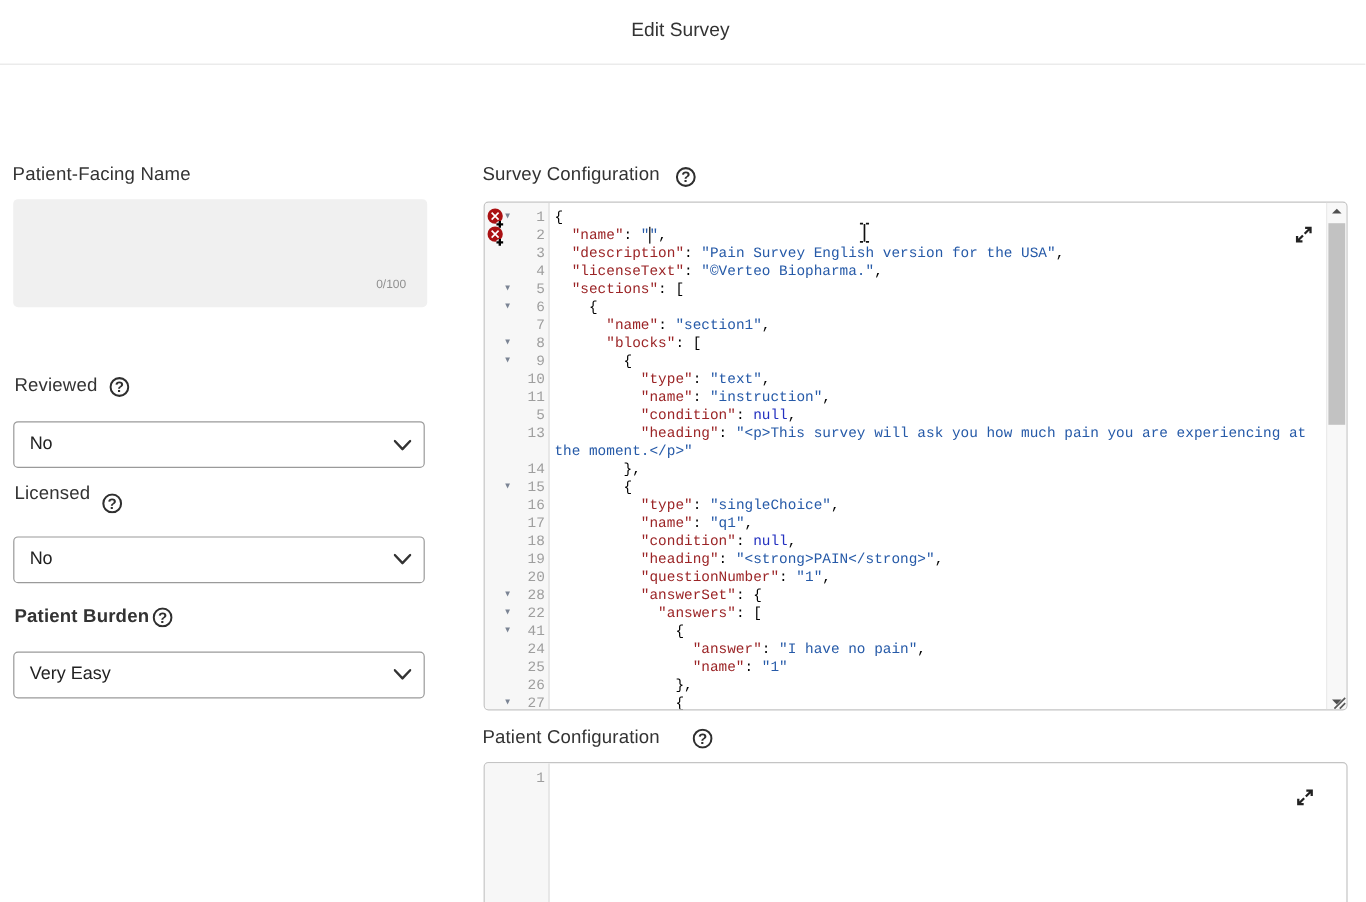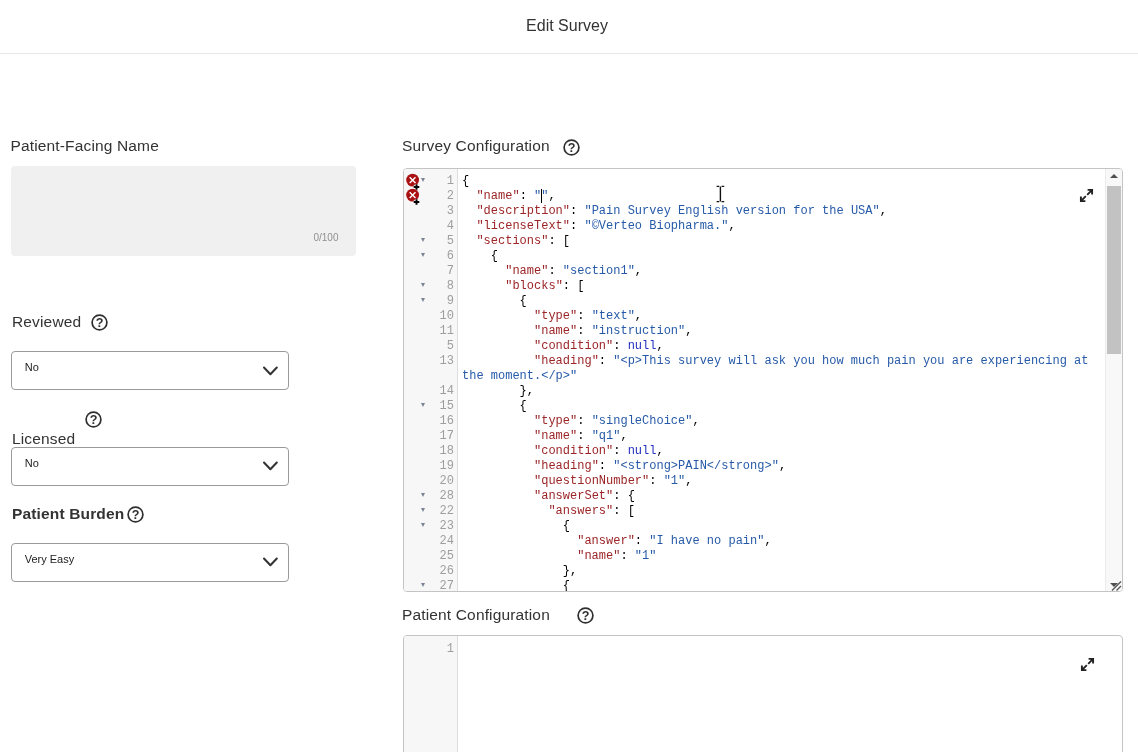--- a/index.html
+++ b/index.html
@@ -4,22 +4,22 @@
 <style>
 * { margin:0; padding:0; box-sizing:border-box; }
 html,body { width:1138px; height:752px; overflow:hidden; background:#fff;
   font-family:"Liberation Sans", sans-serif; position:relative; }
 .hdr { position:absolute; left:0; top:0; width:1138px; height:54px; border-bottom:1px solid #e7e7e7; }
 .title { position:absolute; left:-2px; top:17.5px; width:1138px; text-align:center;
   font-size:16px; color:#333; line-height:1; }
 .lbl { position:absolute; font-size:15.5px; color:#333; line-height:1; letter-spacing:0.15px; white-space:nowrap; }
 .ta { position:absolute; left:10.5px; top:166px; width:345px; height:90px; background:#f0f0f0; border-radius:4px; }
 .cnt { position:absolute; right:17px; bottom:13px; font-size:10px; color:#8f8f8f; }
-.sel { position:absolute; left:10.7px; width:278px; height:39px; background:#fff;
-  border:1px solid #9a9a9a; border-radius:4px; font-size:11px; color:#222; }
+.sel { position:absolute; left:10.7px; width:343px; height:39px; background:#fff;
+  border:1px solid #9a9a9a; border-radius:4px; font-size:15px; color:#222; }
 .sel span { position:absolute; left:13px; top:10px; line-height:1; }
 .sel svg { position:absolute; right:10px; top:13.5px; }
 .qi { position:absolute; }
 
 .ed { position:absolute; left:403px; width:719.5px; background:#fff;
   border:1px solid #c4c4c4; border-radius:4px; overflow:hidden; }
 .gut { position:absolute; left:0; top:0; bottom:0; width:54px; background:#f7f7f7; border-right:1px solid #ddd; }
 .code, .nums { position:absolute; top:5px; font-family:"Liberation Mono", monospace;
   font-size:12px; line-height:15px; white-space:pre; }
 .code { left:58px; }
@@ -53,21 +53,21 @@
   <circle cx="8.5" cy="8.5" r="7.4" fill="none" stroke="#2f2f2f" stroke-width="1.7"></circle>
   <text x="8.5" y="13" font-size="12.6" font-weight="bold" text-anchor="middle" fill="#2f2f2f" font-family="Liberation Sans">?</text>
 </svg>
 <div class="sel" style="top:351.3px;">
     <span>No</span>
   <svg width="15" height="10" viewBox="0 0 15 10">
       <polyline points="1,1.5 7.4,8.3 13.8,1.5" fill="none" stroke="#333" stroke-width="2" stroke-linecap="round" stroke-linejoin="round"></polyline>
     </svg>
 </div>
 
-<div class="lbl" style="left:12px; top:431px;">Licensed</div>
+<div class="lbl" style="left:12px; top:404px;">Licensed</div>
 <svg class="qi" style="left:85.4px; top:410.9px;" width="17" height="17" viewBox="0 0 17 17">
   <circle cx="8.5" cy="8.5" r="7.4" fill="none" stroke="#2f2f2f" stroke-width="1.7"></circle>
   <text x="8.5" y="13" font-size="12.6" font-weight="bold" text-anchor="middle" fill="#2f2f2f" font-family="Liberation Sans">?</text>
 </svg>
 <div class="sel" style="top:446.8px;">
     <span>No</span>
   <svg width="15" height="10" viewBox="0 0 15 10">
       <polyline points="1,1.5 7.4,8.3 13.8,1.5" fill="none" stroke="#333" stroke-width="2" stroke-linecap="round" stroke-linejoin="round"></polyline>
     </svg>
 </div>
@@ -85,21 +85,21 @@
 </div>
 
 <div class="lbl" style="left:402px; top:137.5px;">Survey Configuration</div>
 <svg class="qi" style="left:562.8px; top:139px;" width="17" height="17" viewBox="0 0 17 17">
   <circle cx="8.5" cy="8.5" r="7.4" fill="none" stroke="#2f2f2f" stroke-width="1.7"></circle>
   <text x="8.5" y="13" font-size="12.6" font-weight="bold" text-anchor="middle" fill="#2f2f2f" font-family="Liberation Sans">?</text>
 </svg>
 
 <div class="ed" id="ed1" style="top:167.5px; height:424px;">
   <div class="gut"></div>
-  <div class="nums" id="nums1"><div>1</div><div>2</div><div>3</div><div>4</div><div>5</div><div>6</div><div>7</div><div>8</div><div>9</div><div>10</div><div>11</div><div>5</div><div>13</div><div>&nbsp;</div><div>14</div><div>15</div><div>16</div><div>17</div><div>18</div><div>19</div><div>20</div><div>28</div><div>22</div><div>23</div><div>24</div><div>25</div><div>26</div><div>27</div></div>
+  <div class="nums" id="nums1"><div>1</div><div>2</div><div>3</div><div>4</div><div>5</div><div>6</div><div>7</div><div>8</div><div>9</div><div>10</div><div>11</div><div>5</div><div>13</div><div>&nbsp;</div><div>14</div><div>15</div><div>16</div><div>17</div><div>18</div><div>19</div><div>20</div><div>28</div><div>22</div><div>41</div><div>24</div><div>25</div><div>26</div><div>27</div></div>
   <div class="code" id="code1"><div>{</div><div>  <span class="k">"name"</span>: <span class="s">""</span>,</div><div>  <span class="k">"description"</span>: <span class="s">"Pain Survey English version for the USA"</span>,</div><div>  <span class="k">"licenseText"</span>: <span class="s">"©Verteo Biopharma."</span>,</div><div>  <span class="k">"sections"</span>: [</div><div>    {</div><div>      <span class="k">"name"</span>: <span class="s">"section1"</span>,</div><div>      <span class="k">"blocks"</span>: [</div><div>        {</div><div>          <span class="k">"type"</span>: <span class="s">"text"</span>,</div><div>          <span class="k">"name"</span>: <span class="s">"instruction"</span>,</div><div>          <span class="k">"condition"</span>: <span class="n">null</span>,</div><div>          <span class="k">"heading"</span>: <span class="s">"&lt;p&gt;This survey will ask you how much pain you are experiencing at </span></div><div><span class="s">the moment.&lt;/p&gt;"</span></div><div>        },</div><div>        {</div><div>          <span class="k">"type"</span>: <span class="s">"singleChoice"</span>,</div><div>          <span class="k">"name"</span>: <span class="s">"q1"</span>,</div><div>          <span class="k">"condition"</span>: <span class="n">null</span>,</div><div>          <span class="k">"heading"</span>: <span class="s">"&lt;strong&gt;PAIN&lt;/strong&gt;"</span>,</div><div>          <span class="k">"questionNumber"</span>: <span class="s">"1"</span>,</div><div>          <span class="k">"answerSet"</span>: {</div><div>            <span class="k">"answers"</span>: [</div><div>              {</div><div>                <span class="k">"answer"</span>: <span class="s">"I have no pain"</span>,</div><div>                <span class="k">"name"</span>: <span class="s">"1"</span></div><div>              },</div><div>              {</div></div>
 <div class="fold" style="left:17.4px; top:9.5px;"></div>
     <div class="fold" style="left:17.4px; top:69.5px;"></div>
     <div class="fold" style="left:17.4px; top:84.5px;"></div>
     <div class="fold" style="left:17.4px; top:114.5px;"></div>
     <div class="fold" style="left:17.4px; top:129.5px;"></div>
     <div class="fold" style="left:17.4px; top:234.5px;"></div>
     <div class="fold" style="left:17.4px; top:324.5px;"></div>
     <div class="fold" style="left:17.4px; top:339.5px;"></div>
     <div class="fold" style="left:17.4px; top:354.5px;"></div>

